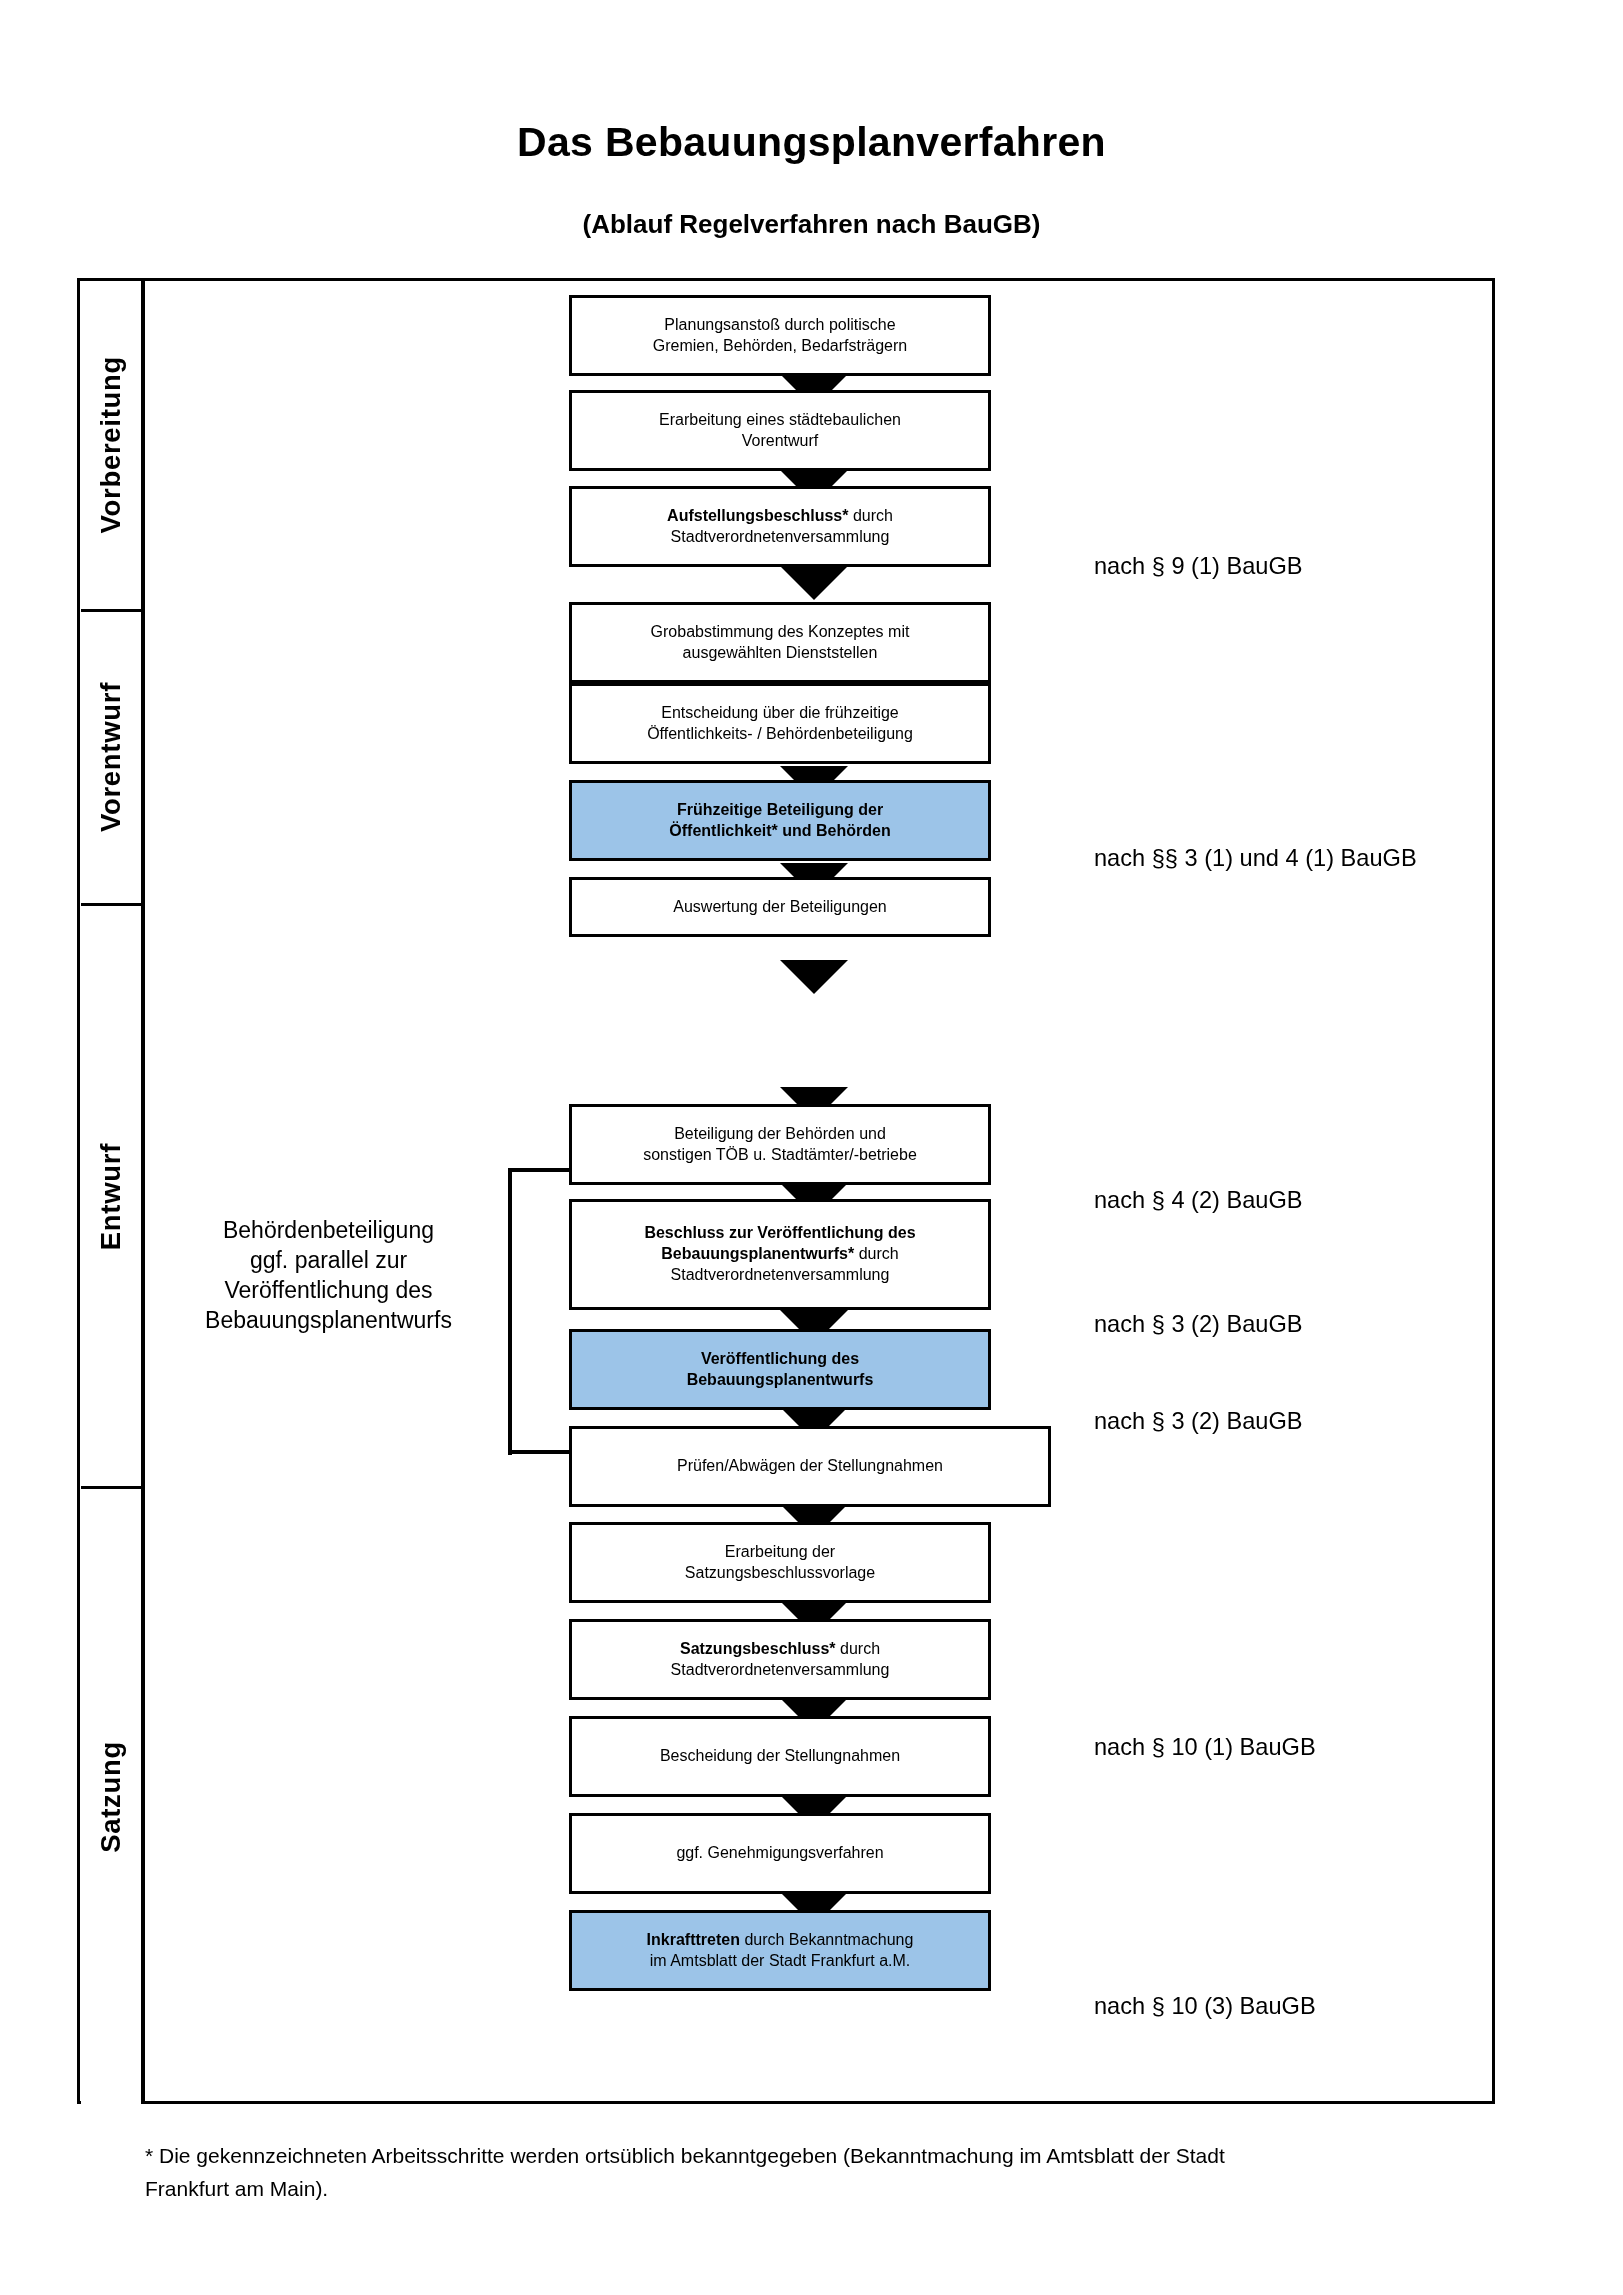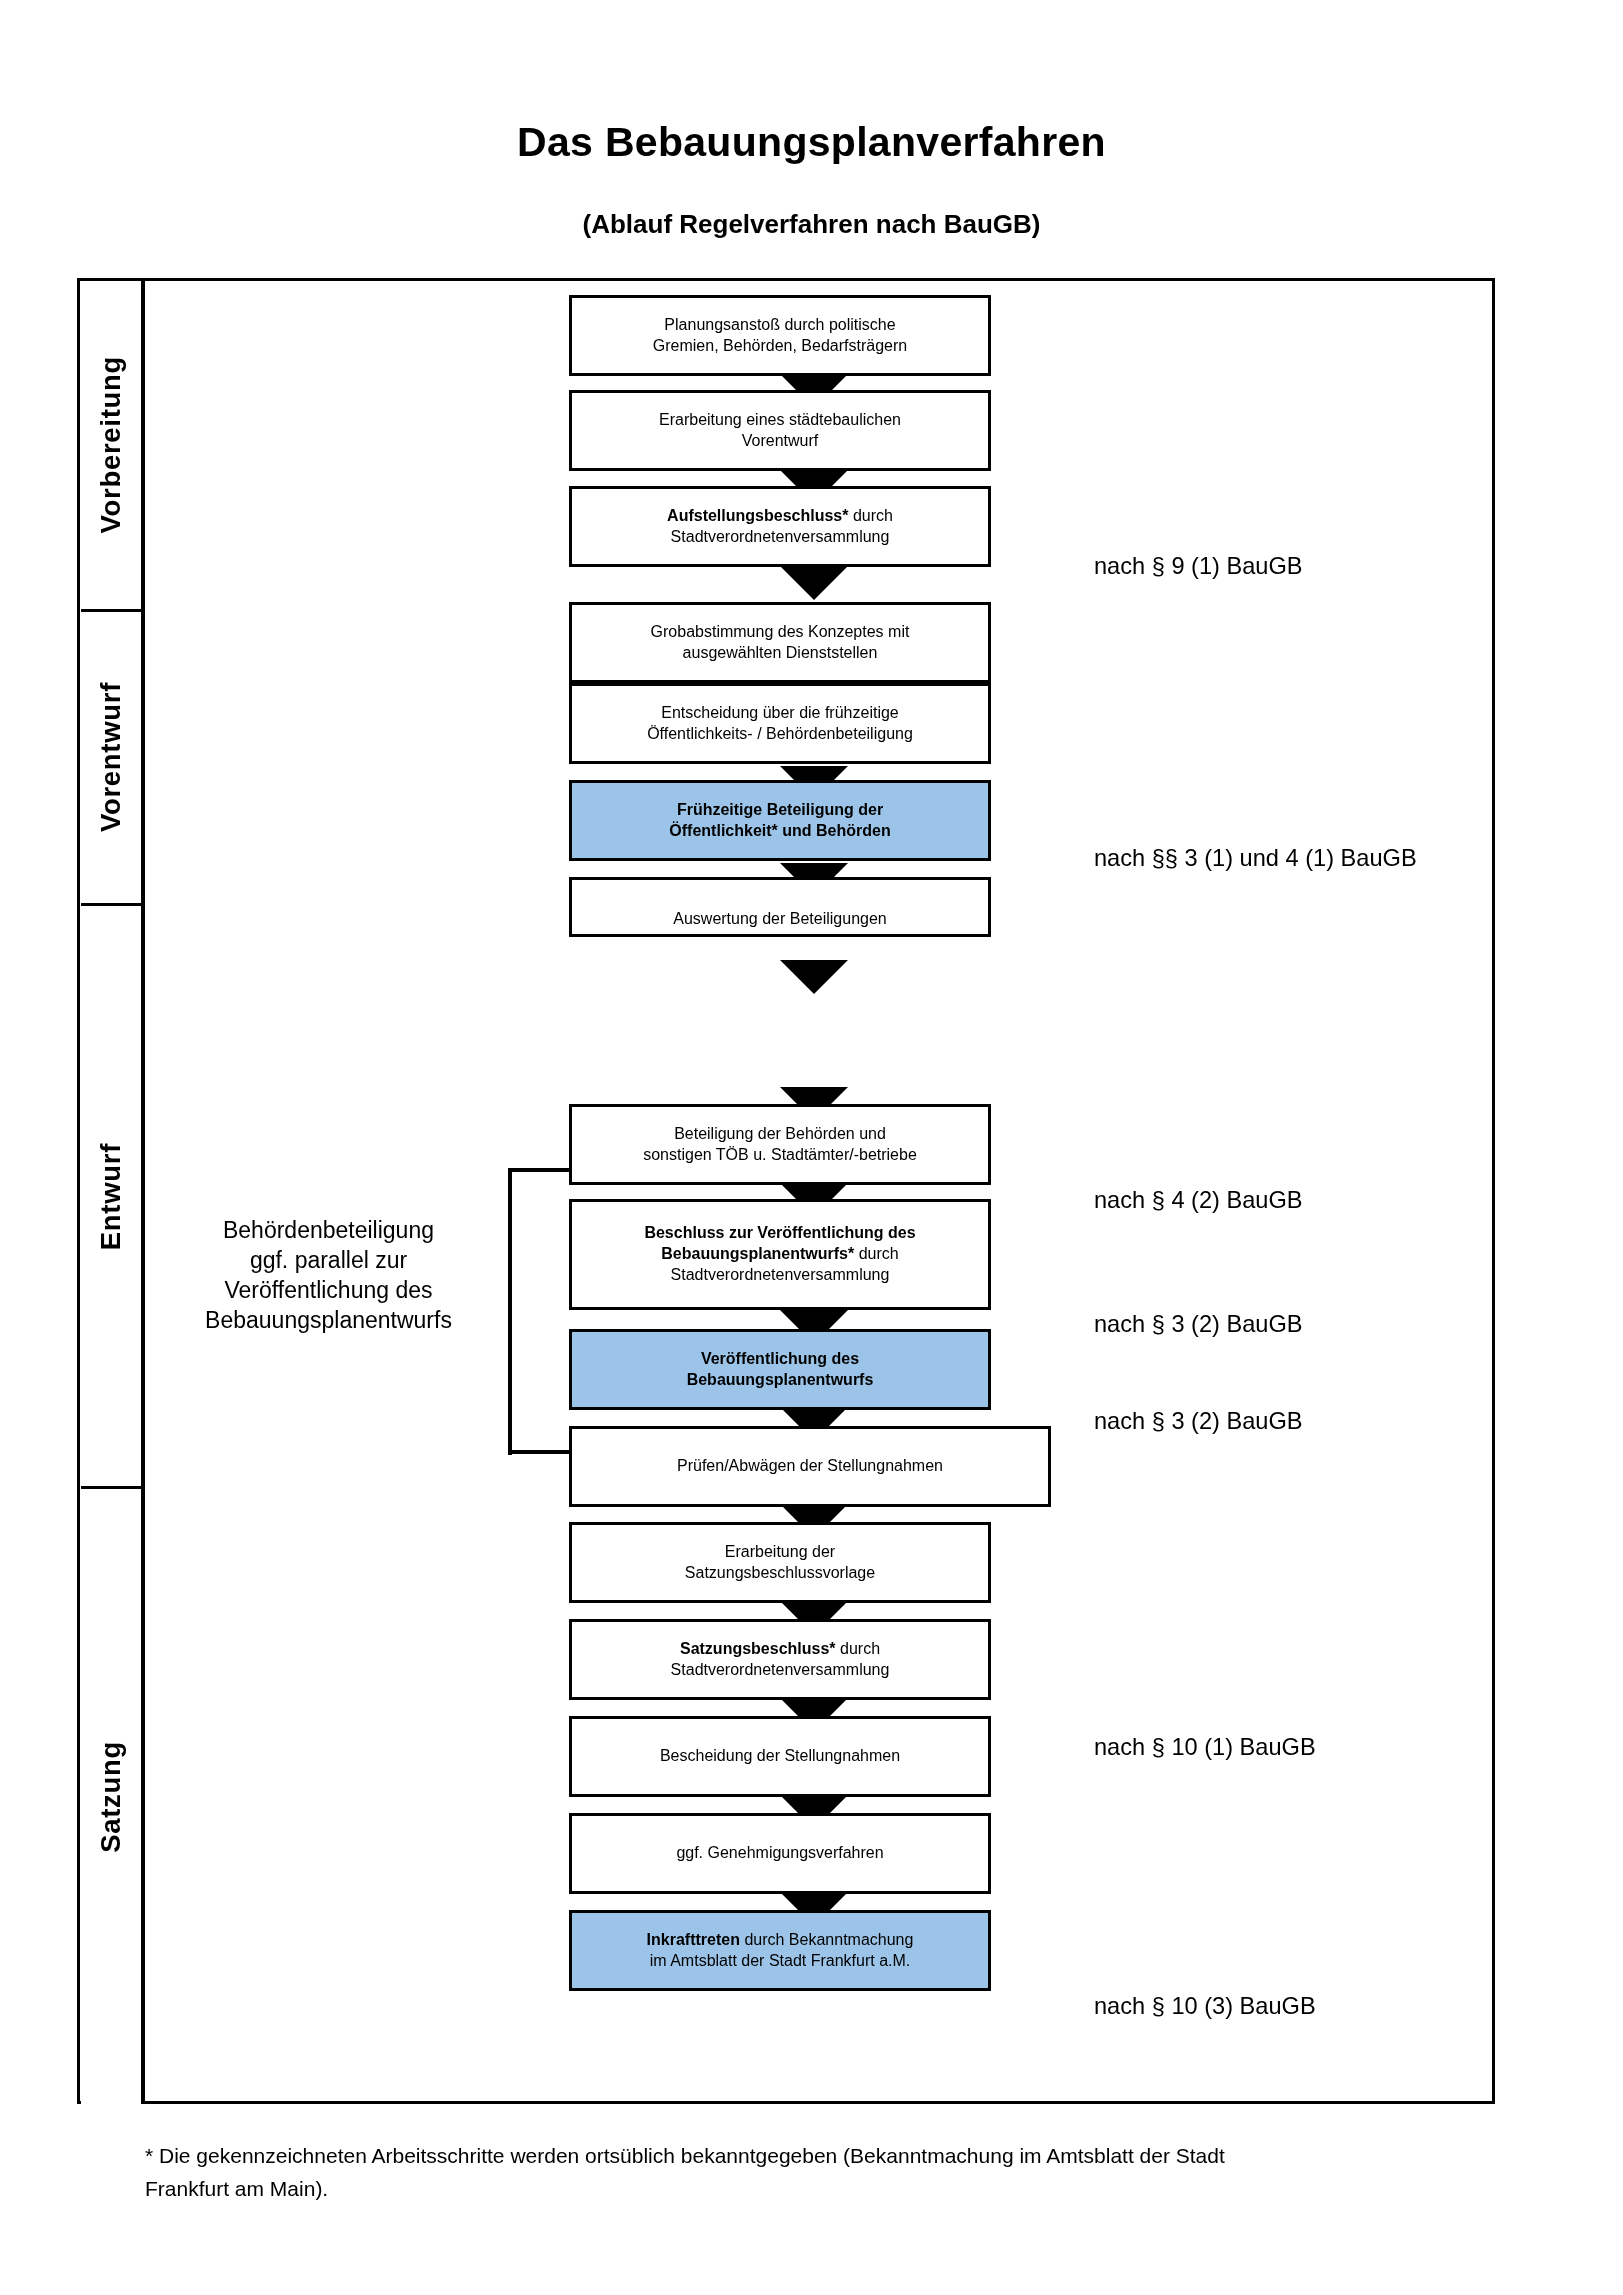--- a/index.html
+++ b/index.html
@@ -191,21 +191,21 @@
     </span>
   </div>
 
   <div class="node" style="left:569px;top:683px;width:422px;height:81px;">
     <span>
       <span>Entscheidung über die frühzeitige</span><br>
       <span>Öffentlichkeits- / Behördenbeteiligung</span>
     </span>
   </div>
 
-  <div class="node" style="left:569px;top:877px;width:422px;height:60px;align-items:flex-end;">
+  <div class="node" style="left:569px;top:877px;width:422px;height:60px;">
     <span>
       <span>Auswertung der Beteiligungen</span>
     </span>
   </div>
 
 
   <div class="node" style="left:569px;top:1104px;width:422px;height:81px;">
     <span>
       <span>Beteiligung der Behörden und</span><br>
       <span>sonstigen TÖB u. Stadtämter/-betriebe</span>

